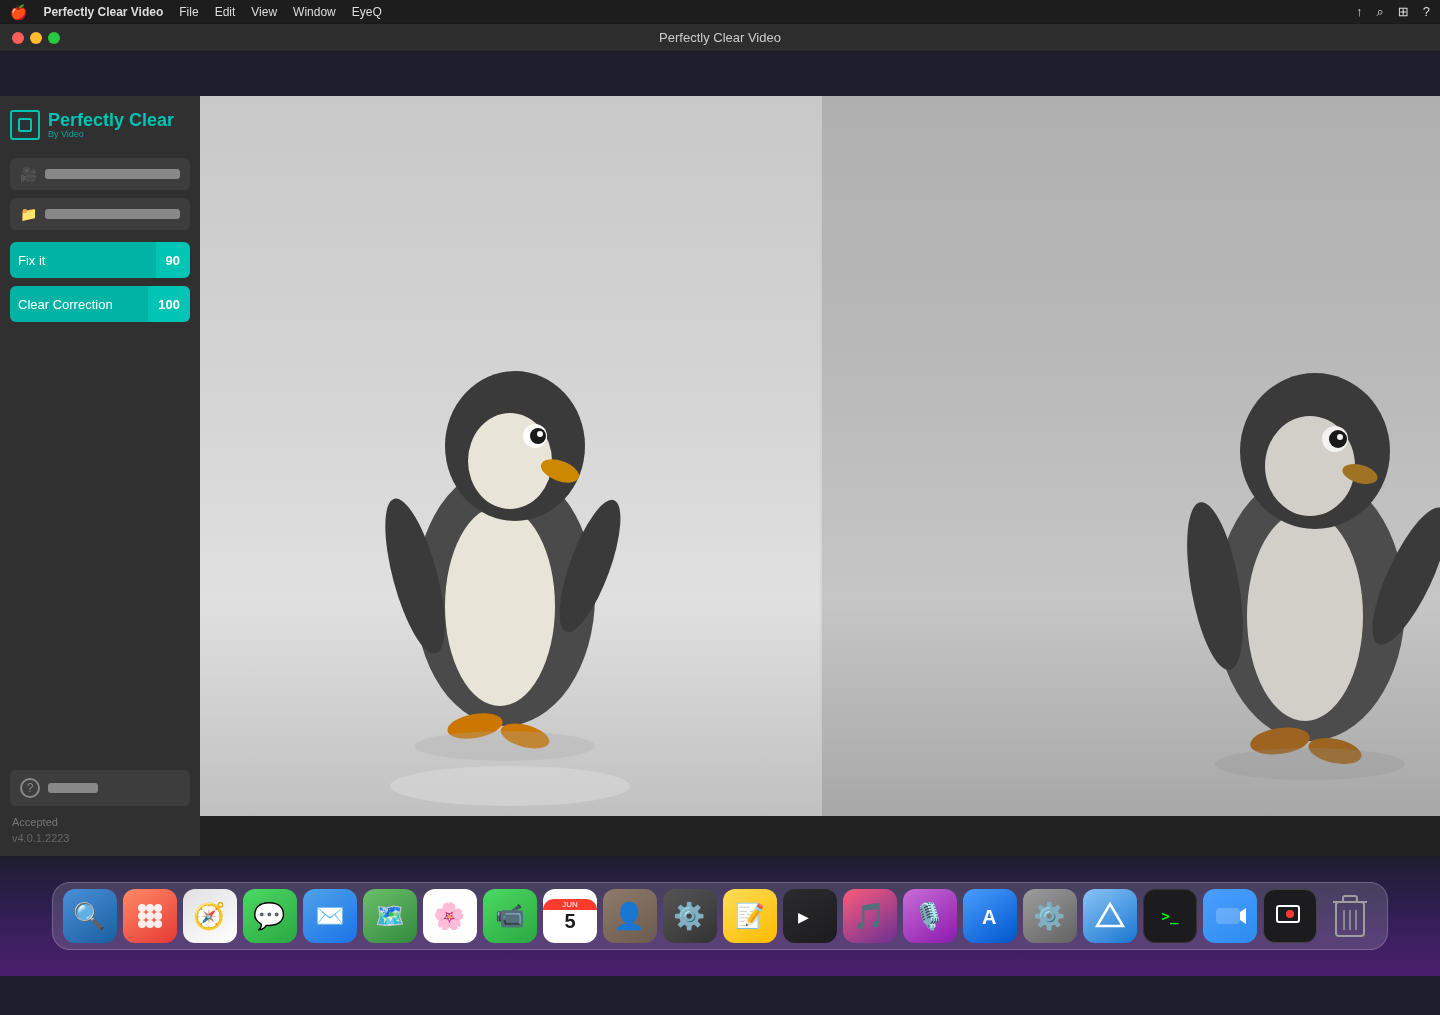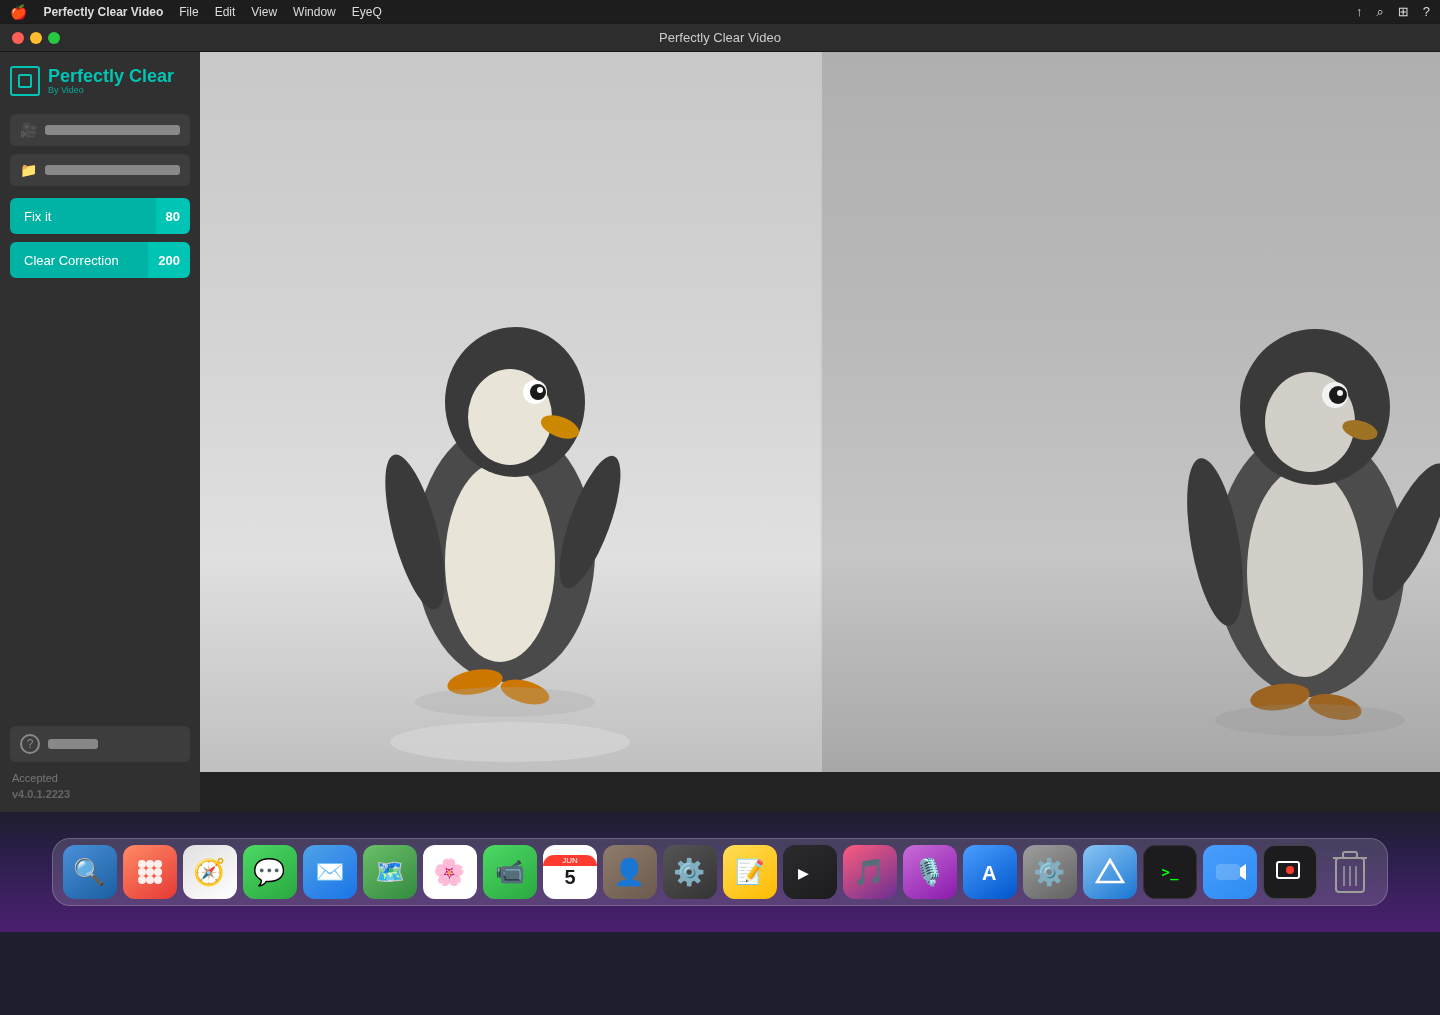--- a/index.html
+++ b/index.html
@@ -42,20 +42,21 @@
     .tl-close { background: #ff5f57; }
     .tl-min { background: #febc2e; }
     .tl-max { background: #28c840; }
 
     
     .app-window {
       display: flex;
       width: 100%;
       height: 760px;
       background: #a21caf;
+      margin-top: 44px;
     }
 
     
     .sidebar {
       width: 200px;
       background: #303030;
       display: flex;
       flex-direction: column;
       padding: 10px;
       flex-shrink: 0;
@@ -144,21 +145,21 @@
       overflow: hidden;
       margin-bottom: 8px;
       height: 36px;
       width: 100%;
     }
     .slider-label {
       background: #00b3a4;
       color: #fff;
       font-size: 13px;
       font-weight: 500;
-      padding: 0 14px;
+      padding: 0 8px;
       height: 100%;
       display: flex;
       align-items: center;
       flex: 1;
     }
     .slider-value {
       background: #00c4b4;
       color: #fff;
       font-size: 13px;
       font-weight: 600;
@@ -199,21 +200,20 @@
 
     .status-text {
       font-size: 11px;
       color: #777;
       padding: 2px;
     }
     .version-text {
       font-size: 11px;
       color: #666;
       padding: 2px;
-      font-weight: bold;
     }
 
     
     .main-content {
       flex: 1;
       display: flex;
       flex-direction: column;
       background: #1a1a1a;
       position: relative;
     }
@@ -383,26 +383,26 @@
 
     <button class="sidebar-btn">
       <span class="btn-icon">📁</span>
       <div class="btn-label-blurred"></div>
     </button>
 
 
     <div class="fix-it-section">
       <div class="slider-btn">
         <div class="slider-label">Fix it</div>
-        <div class="slider-value">80</div>
+        <div class="slider-value">90</div>
       </div>
 
       <div class="slider-btn">
         <div class="slider-label">Clear Correction</div>
-        <div class="slider-value">200</div>
+        <div class="slider-value">100</div>
       </div>
     </div>
 
     <div class="spacer"></div>
 
     <div class="bottom-bar">
       <div class="help-icon">
         <span>?</span>
       </div>
       <div class="bottom-blurred"></div>

